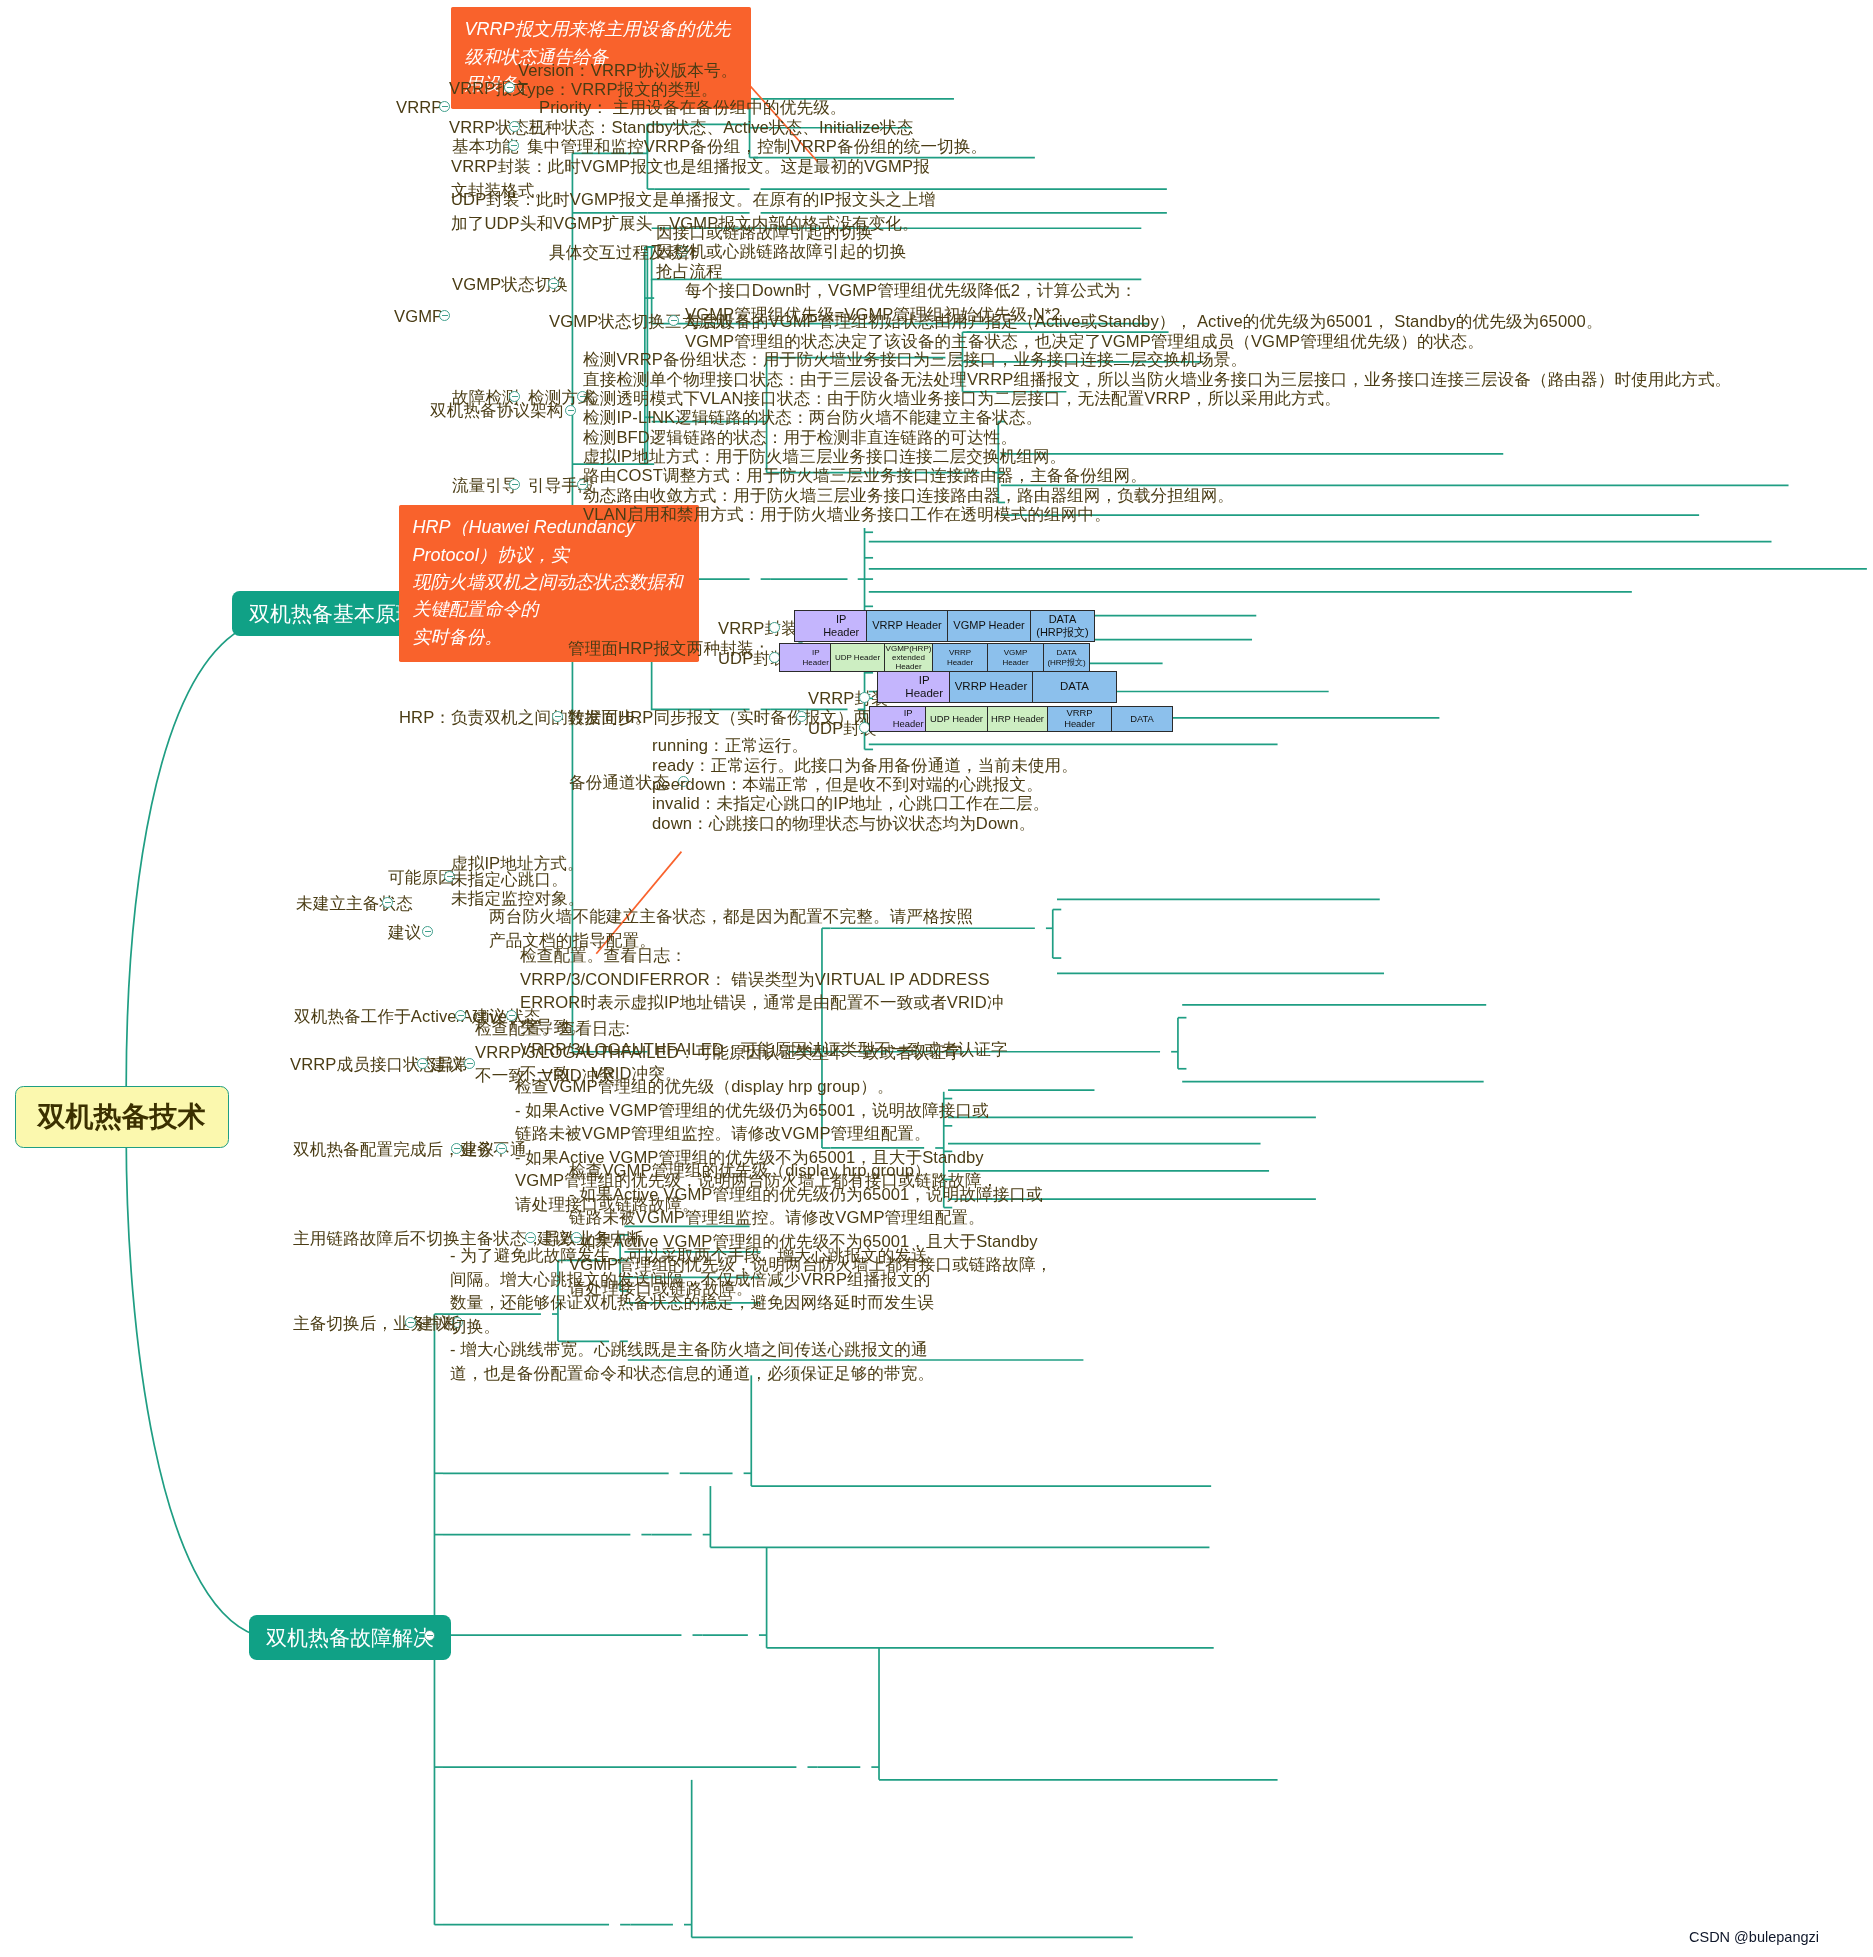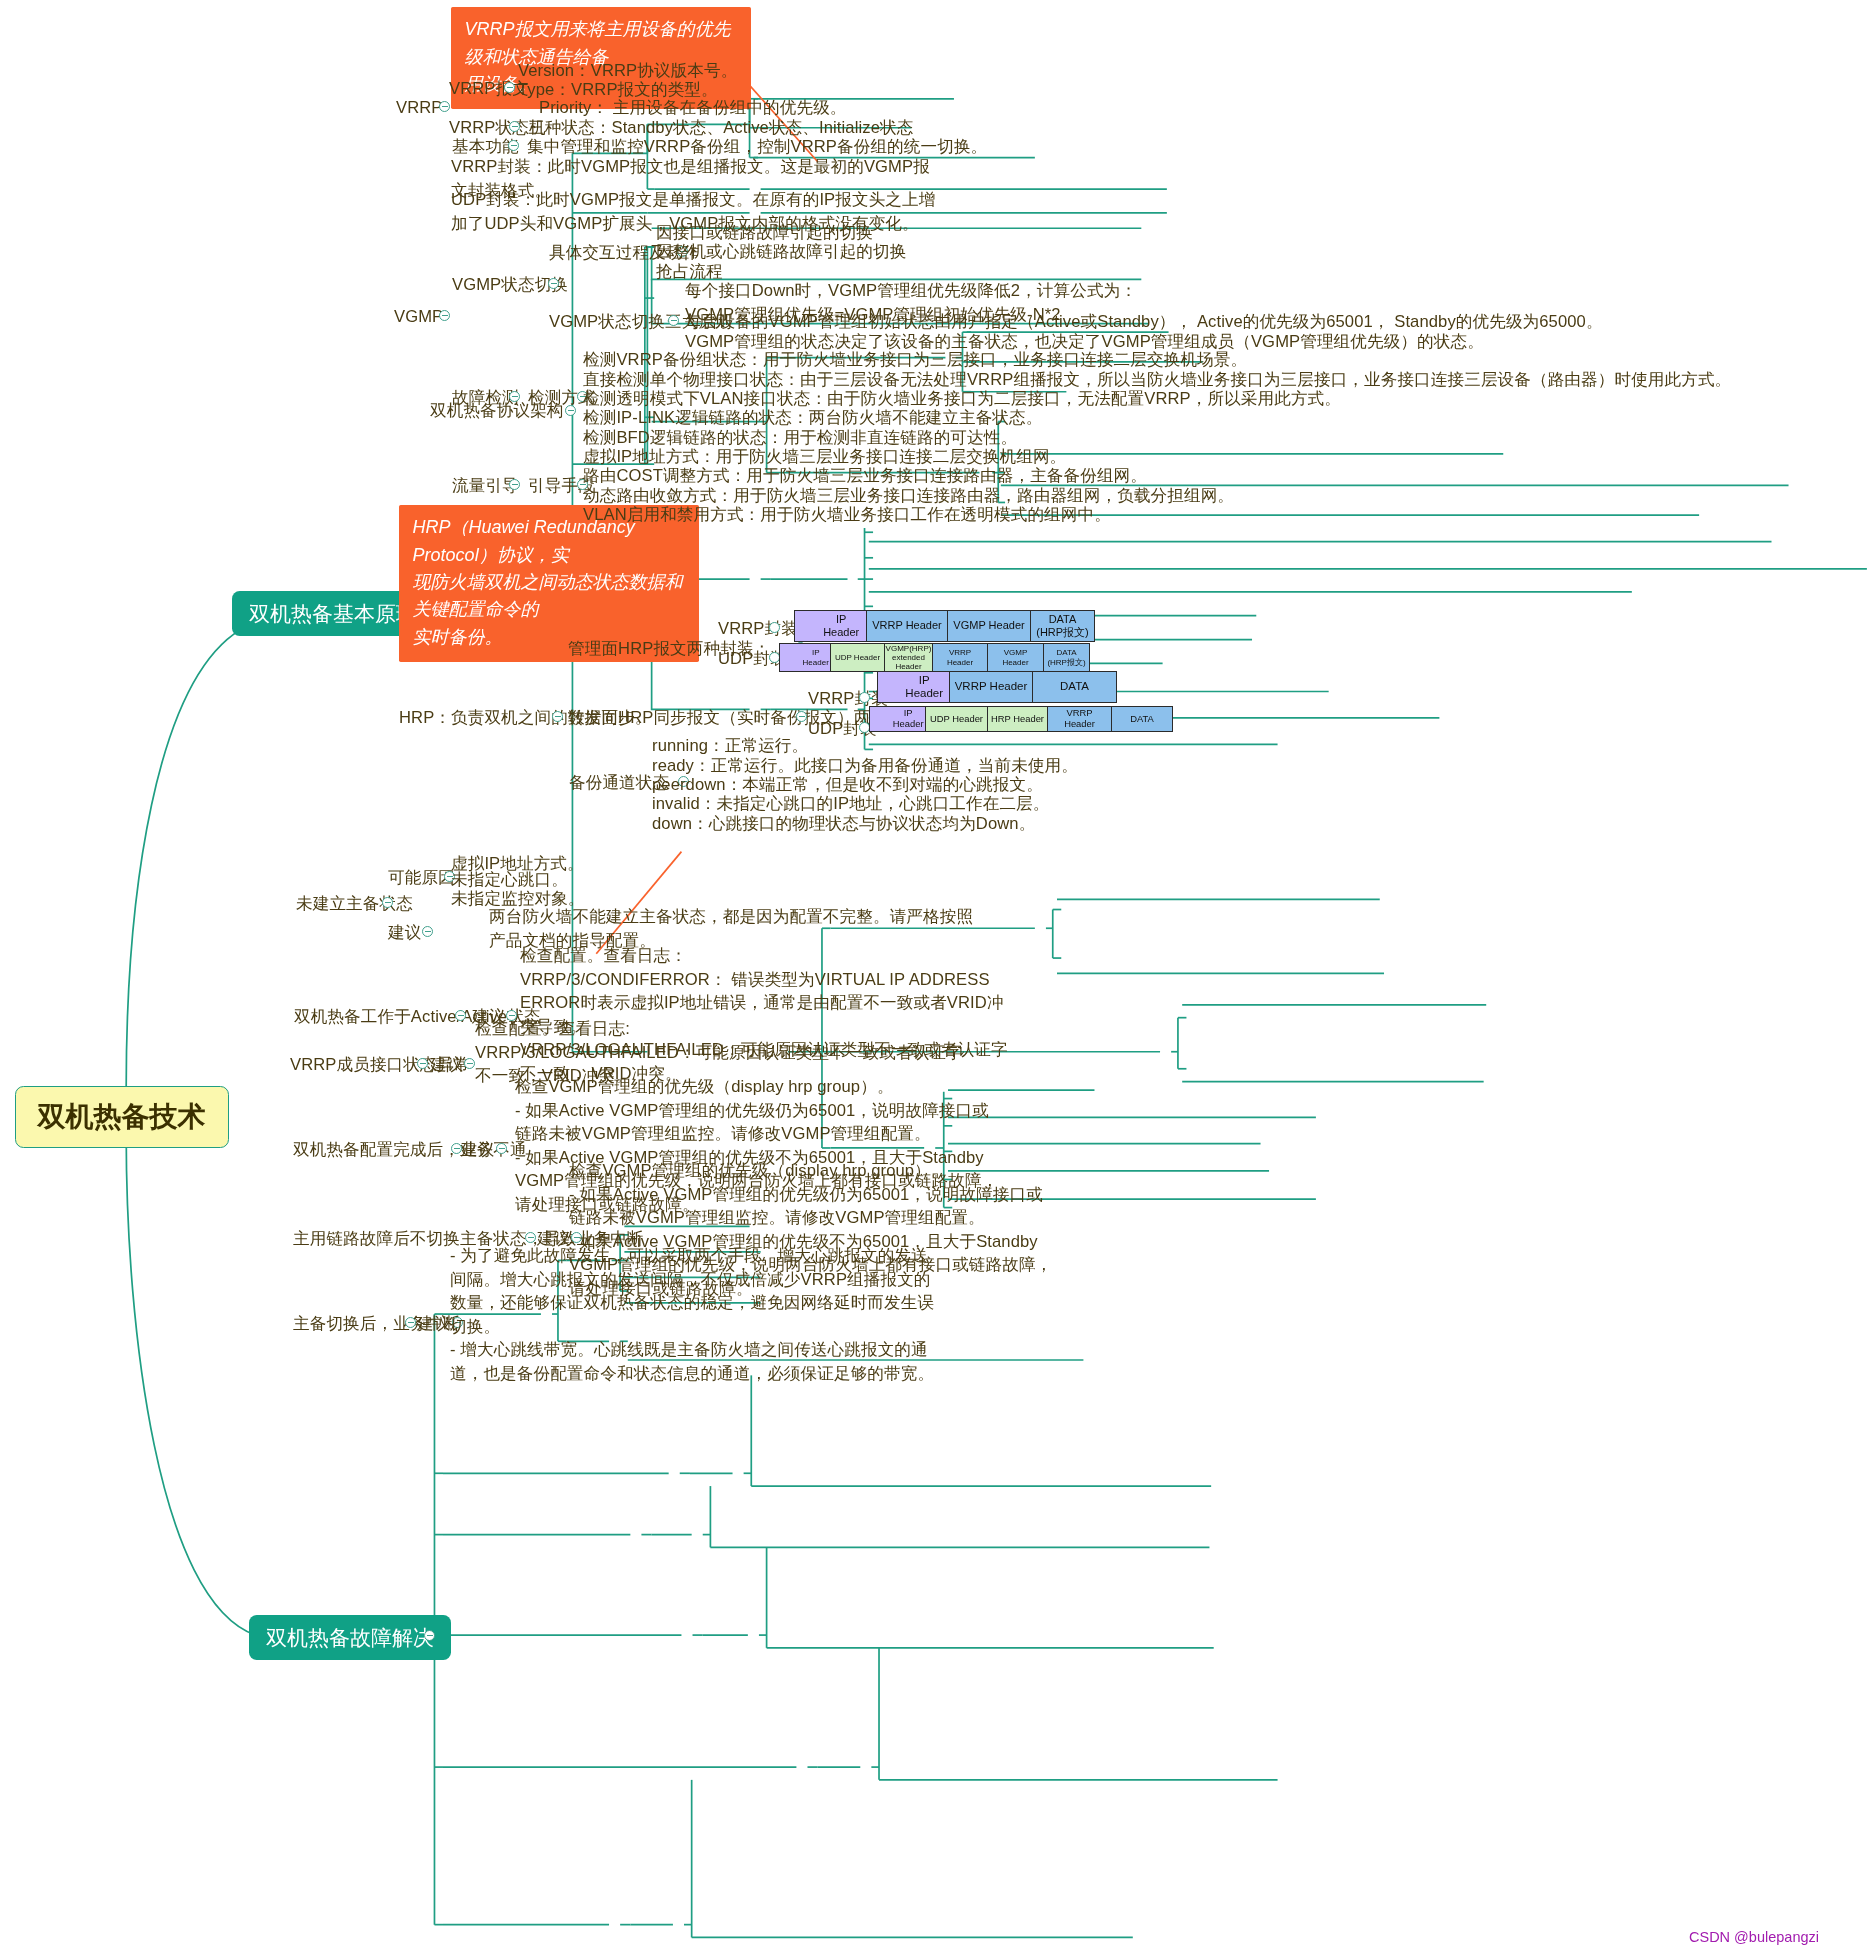--- a/index.html
+++ b/index.html
@@ -108,21 +108,21 @@
     padding:1.7px 2.6px;
   }
   .packet .seg:last-child{border-right:none;}
   .seg.gray{background:#c4b5fd;padding-left:24px;}
   .seg.blue{background:#8cc0ec;}
   .seg.green{background:#cdeec2;}
 
   
   .watermark{
     position:absolute;
-    color:#a21caf;
+    color:#0f172a;
     font-size:14.5px;
     white-space:nowrap;
   }
 </style>
 </head>
 <body>
 
 <div id="canvas">
 
   <svg class="links" viewBox="0 0 2199 2298">

